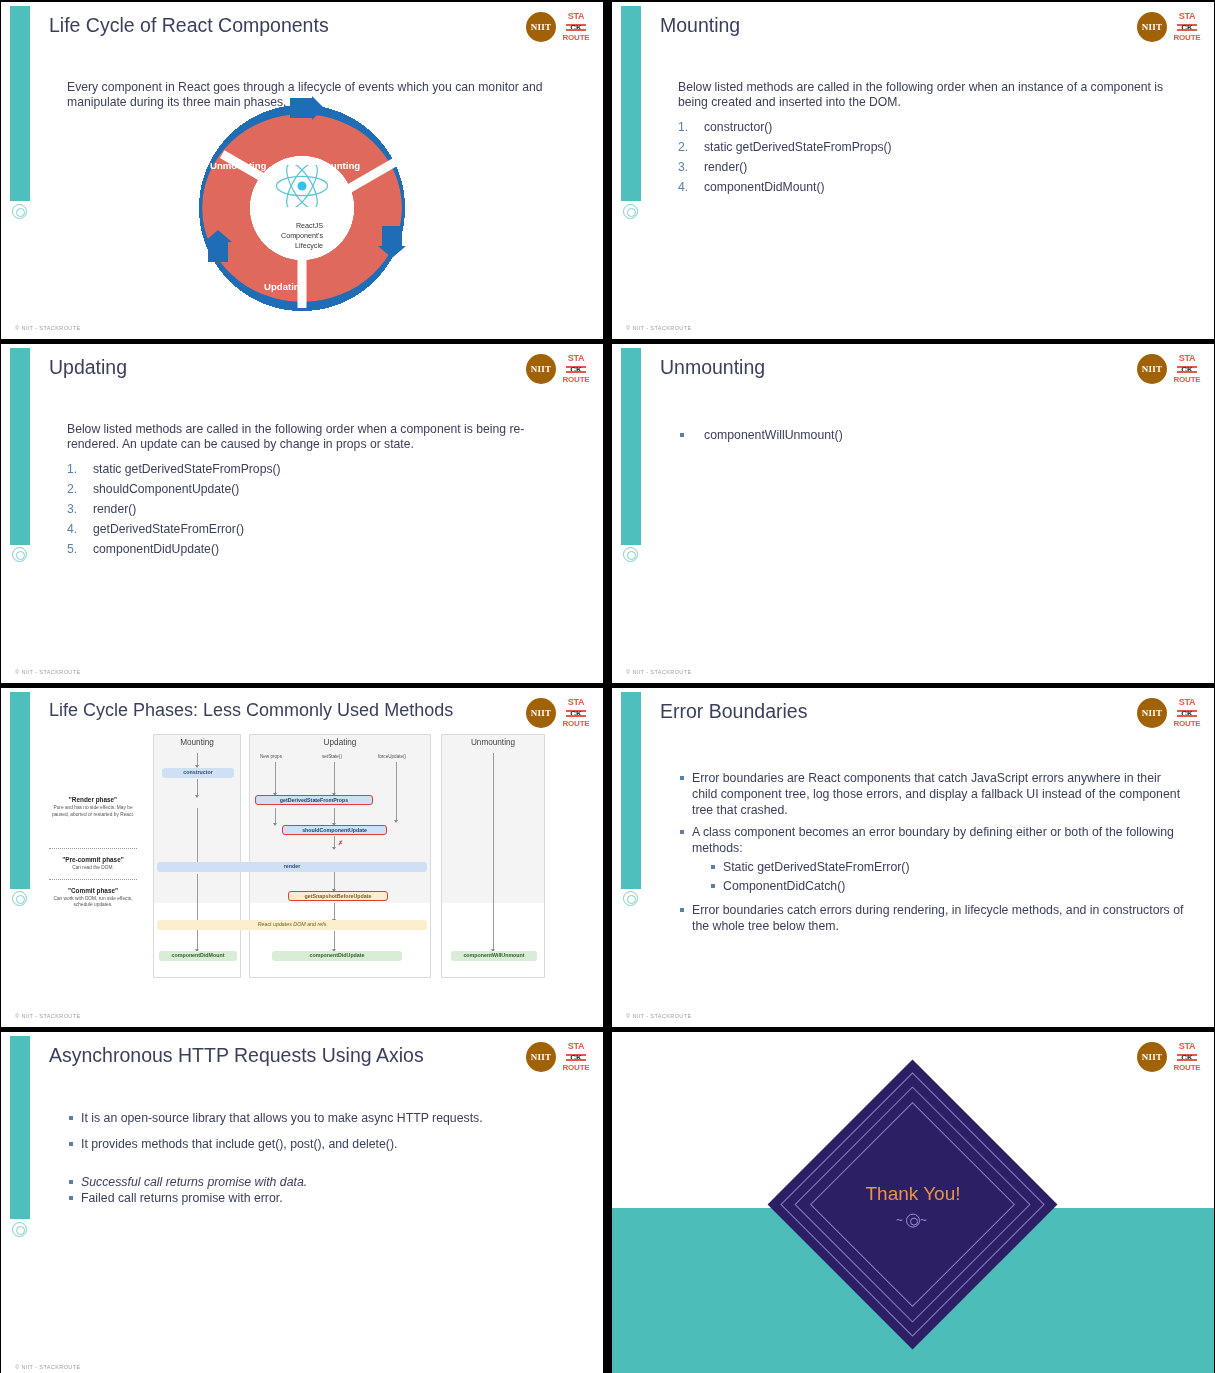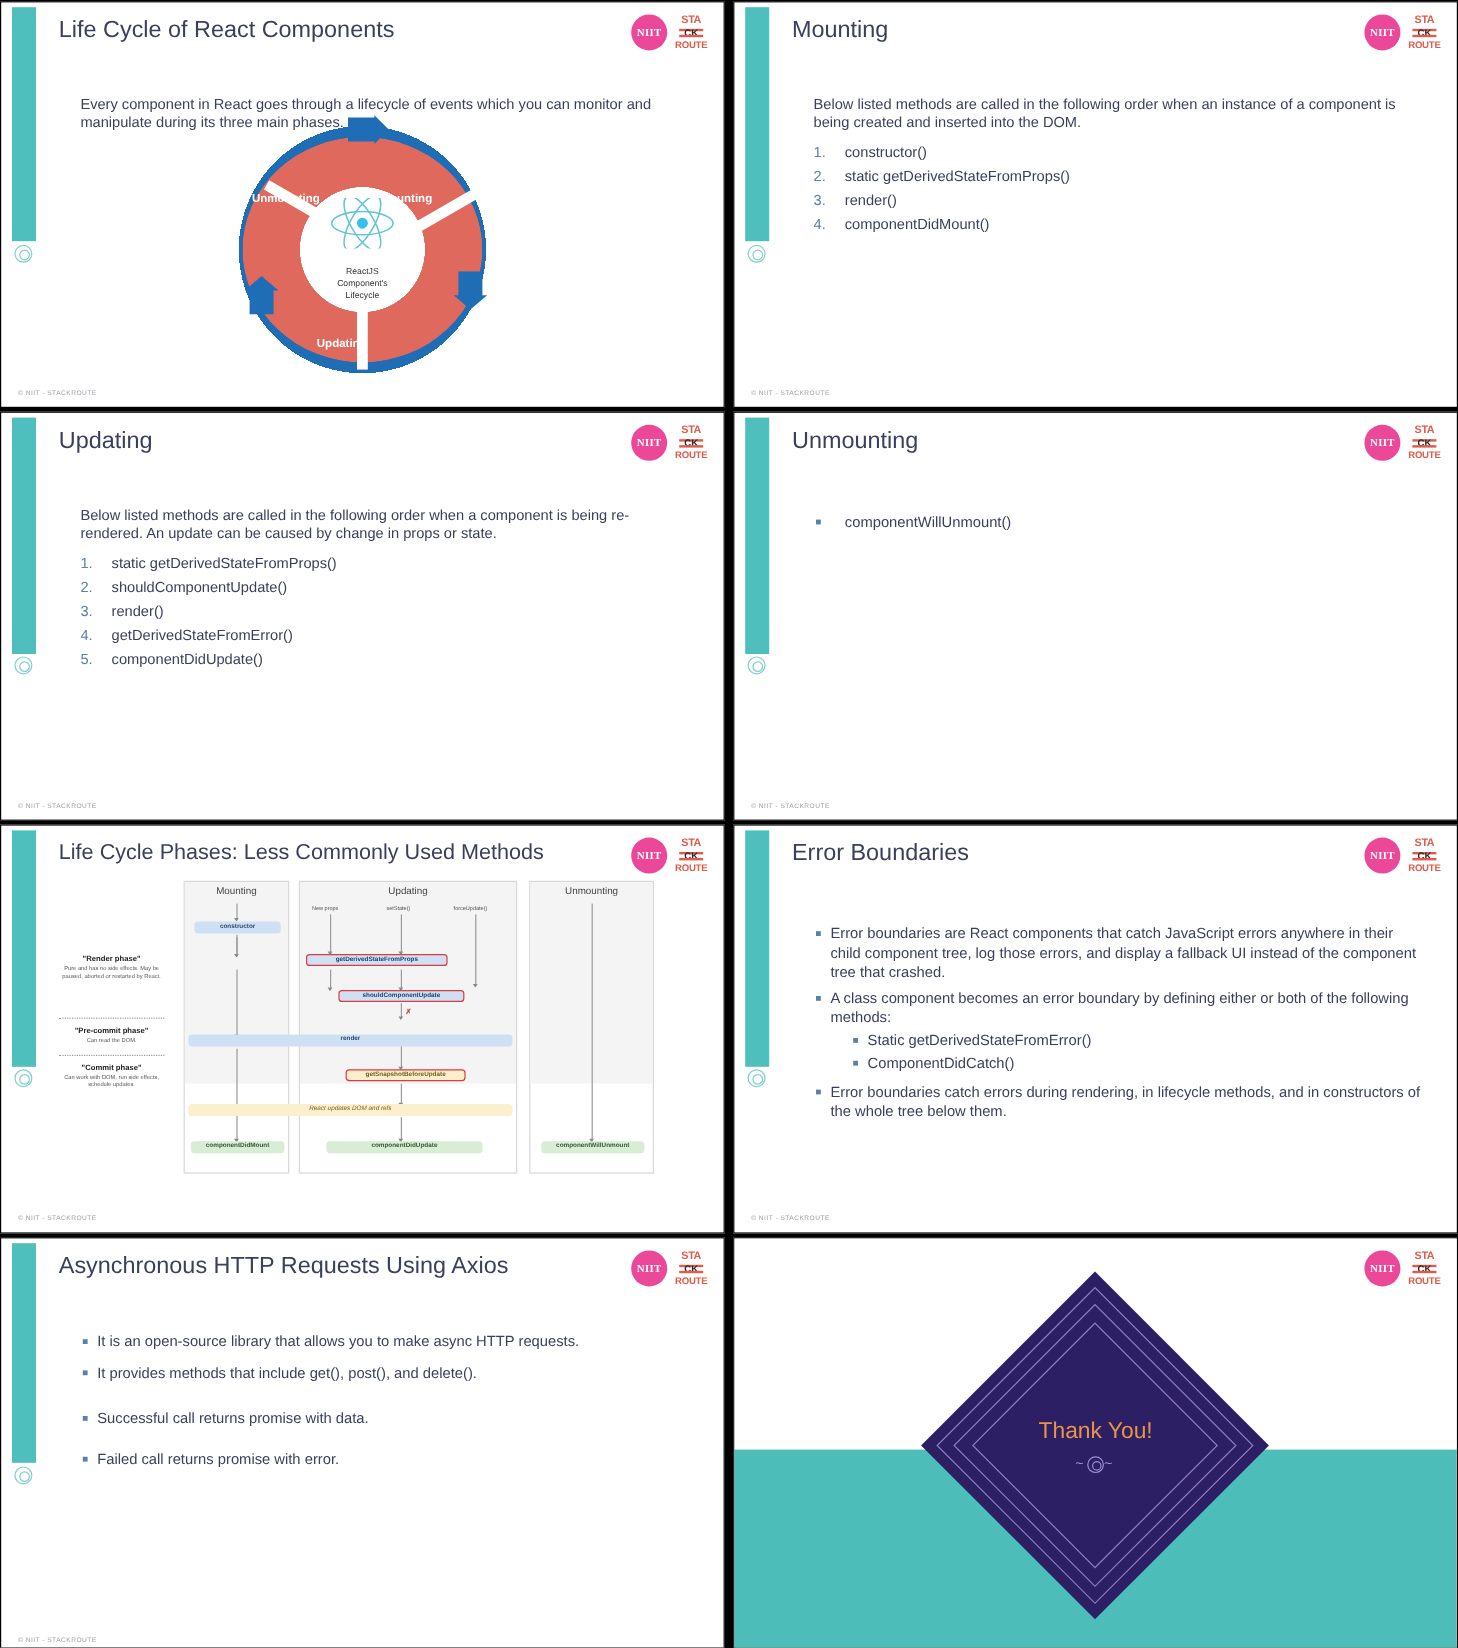--- a/index.html
+++ b/index.html
@@ -49,21 +49,21 @@
   }
   
   .logos {
     position: absolute;
     right: 14px; top: 10px;
     display: flex; align-items: center; gap: 7px;
   }
   .niit-logo {
     width: 30px; height: 30px;
     border-radius: 50%;
-    background: #ec4899;
+    background: #a16207;
     color: #fff;
     font-size: 9px; font-weight: bold;
     letter-spacing: .3px;
     display: flex; align-items: center; justify-content: center;
     font-family: "Liberation Serif", serif;
   }
   .sr-logo {
     width: 26px; height: 30px;
     display: flex; flex-direction: column;
     align-items: center; justify-content: space-between;
@@ -182,21 +182,21 @@
     left: 50%; top: 50%;
     width: 104px; height: 104px;
     margin: -52px 0 0 -52px;
     border-radius: 50%;
     background: #fff;
     display: flex; flex-direction: column;
     align-items: center; justify-content: center;
   }
   .hub-atom { width: 58px; height: 42px; }
   .hub-text {
-    text-align: center;
+    text-align: right;
     font-size: 7.2px;
     line-height: 10px;
     color: #333;
     margin-top: 14px;
   }
   .phase-lbl {
     position: absolute;
     font-size: 9.6px;
     font-weight: bold;
     color: #ffffff;
@@ -558,21 +558,21 @@
             <span>CK</span>
           </div>
         <div class="sr-bot">ROUTE</div>
       </div>
     </div>
     <div class="stitle">Asynchronous HTTP Requests Using Axios</div>
     <div class="body" style="top:78px;">
       <ul class="sqlist">
         <li style="margin-bottom:10px;"><span>It is an open-source library that allows you to make async HTTP requests.</span></li>
         <li style="margin-bottom:22px;"><span>It provides methods that include get(), post(), and delete().</span></li>
-        <li style="margin-bottom:18px;"><span>Successful call returns promise with data.</span></li>
+        <li style="margin-bottom:0;font-style:italic;"><span>Successful call returns promise with data.</span></li>
         <li style="margin-bottom:10px;"><span>Failed call returns promise with error.</span></li>
       </ul>
     </div>
     <div class="footer">© NIIT - STACKROUTE</div>
   </div>
 
   <div class="slide">
     <div class="ty-top"></div>
     <div class="ty-bot"></div>
     <div class="logos">

